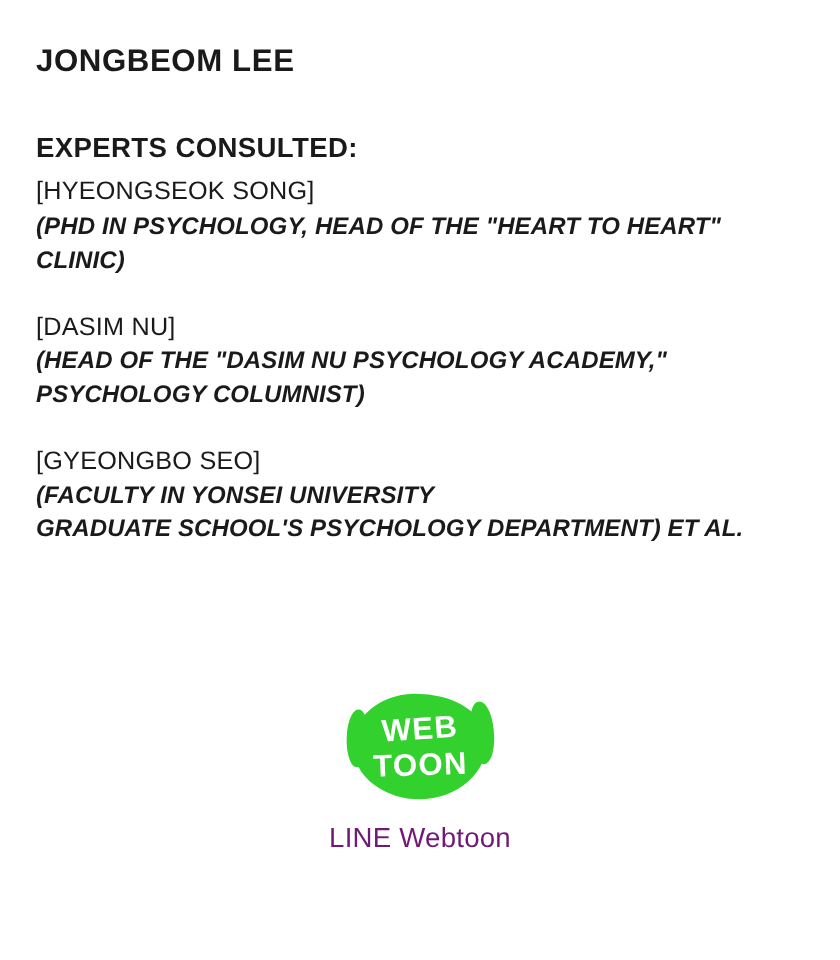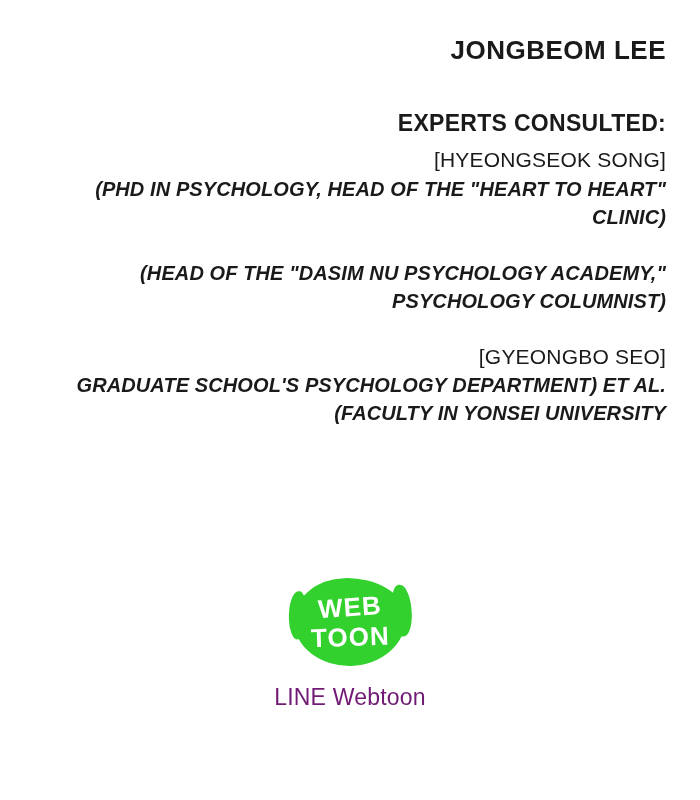--- a/index.html
+++ b/index.html
@@ -21,21 +21,20 @@
     box-sizing: border-box;
   }
 
   .credits {
     position: absolute;
     top: 0;
     left: 0;
     right: 0;
     padding: 34px 30px 0 30px;
     box-sizing: border-box;
-    text-align: right;
     color: #1a1a1a;
   }
 
   .author-name {
     font-size: 26px;
     font-weight: bold;
     letter-spacing: 0.5px;
     line-height: 1.25;
     margin: 0 0 42px 0;
     padding-right: 4px;
@@ -154,28 +153,29 @@
     <div class="author-name">JONGBEOM LEE</div>
 
     <div class="section-heading">EXPERTS CONSULTED:</div>
 
     <div class="expert-block">
       <div class="expert-name">[HYEONGSEOK SONG]</div>
       <div class="expert-desc">(PHD IN PSYCHOLOGY, HEAD OF THE "HEART TO HEART" CLINIC)</div>
     </div>
 
     <div class="expert-block">
+      <div class="expert-name">[DASIM NU]</div>
       <div class="expert-desc">(HEAD OF THE "DASIM NU PSYCHOLOGY ACADEMY,"</div>
       <div class="expert-desc">PSYCHOLOGY COLUMNIST)</div>
     </div>
 
     <div class="expert-block">
       <div class="expert-name">[GYEONGBO SEO]</div>
+      <div class="expert-desc">(FACULTY IN YONSEI UNIVERSITY</div>
       <div class="expert-desc">GRADUATE SCHOOL'S PSYCHOLOGY DEPARTMENT) ET AL.</div>
-      <div class="expert-desc">(FACULTY IN YONSEI UNIVERSITY</div>
     </div>
 
   </div>
 
   <div class="footer">
     <div class="logo-wrap">
       <div class="logo-blob"></div>
       <div class="logo-text">
         <span class="logo-line1">WEB</span>
         <span class="logo-line2">TOON</span>

